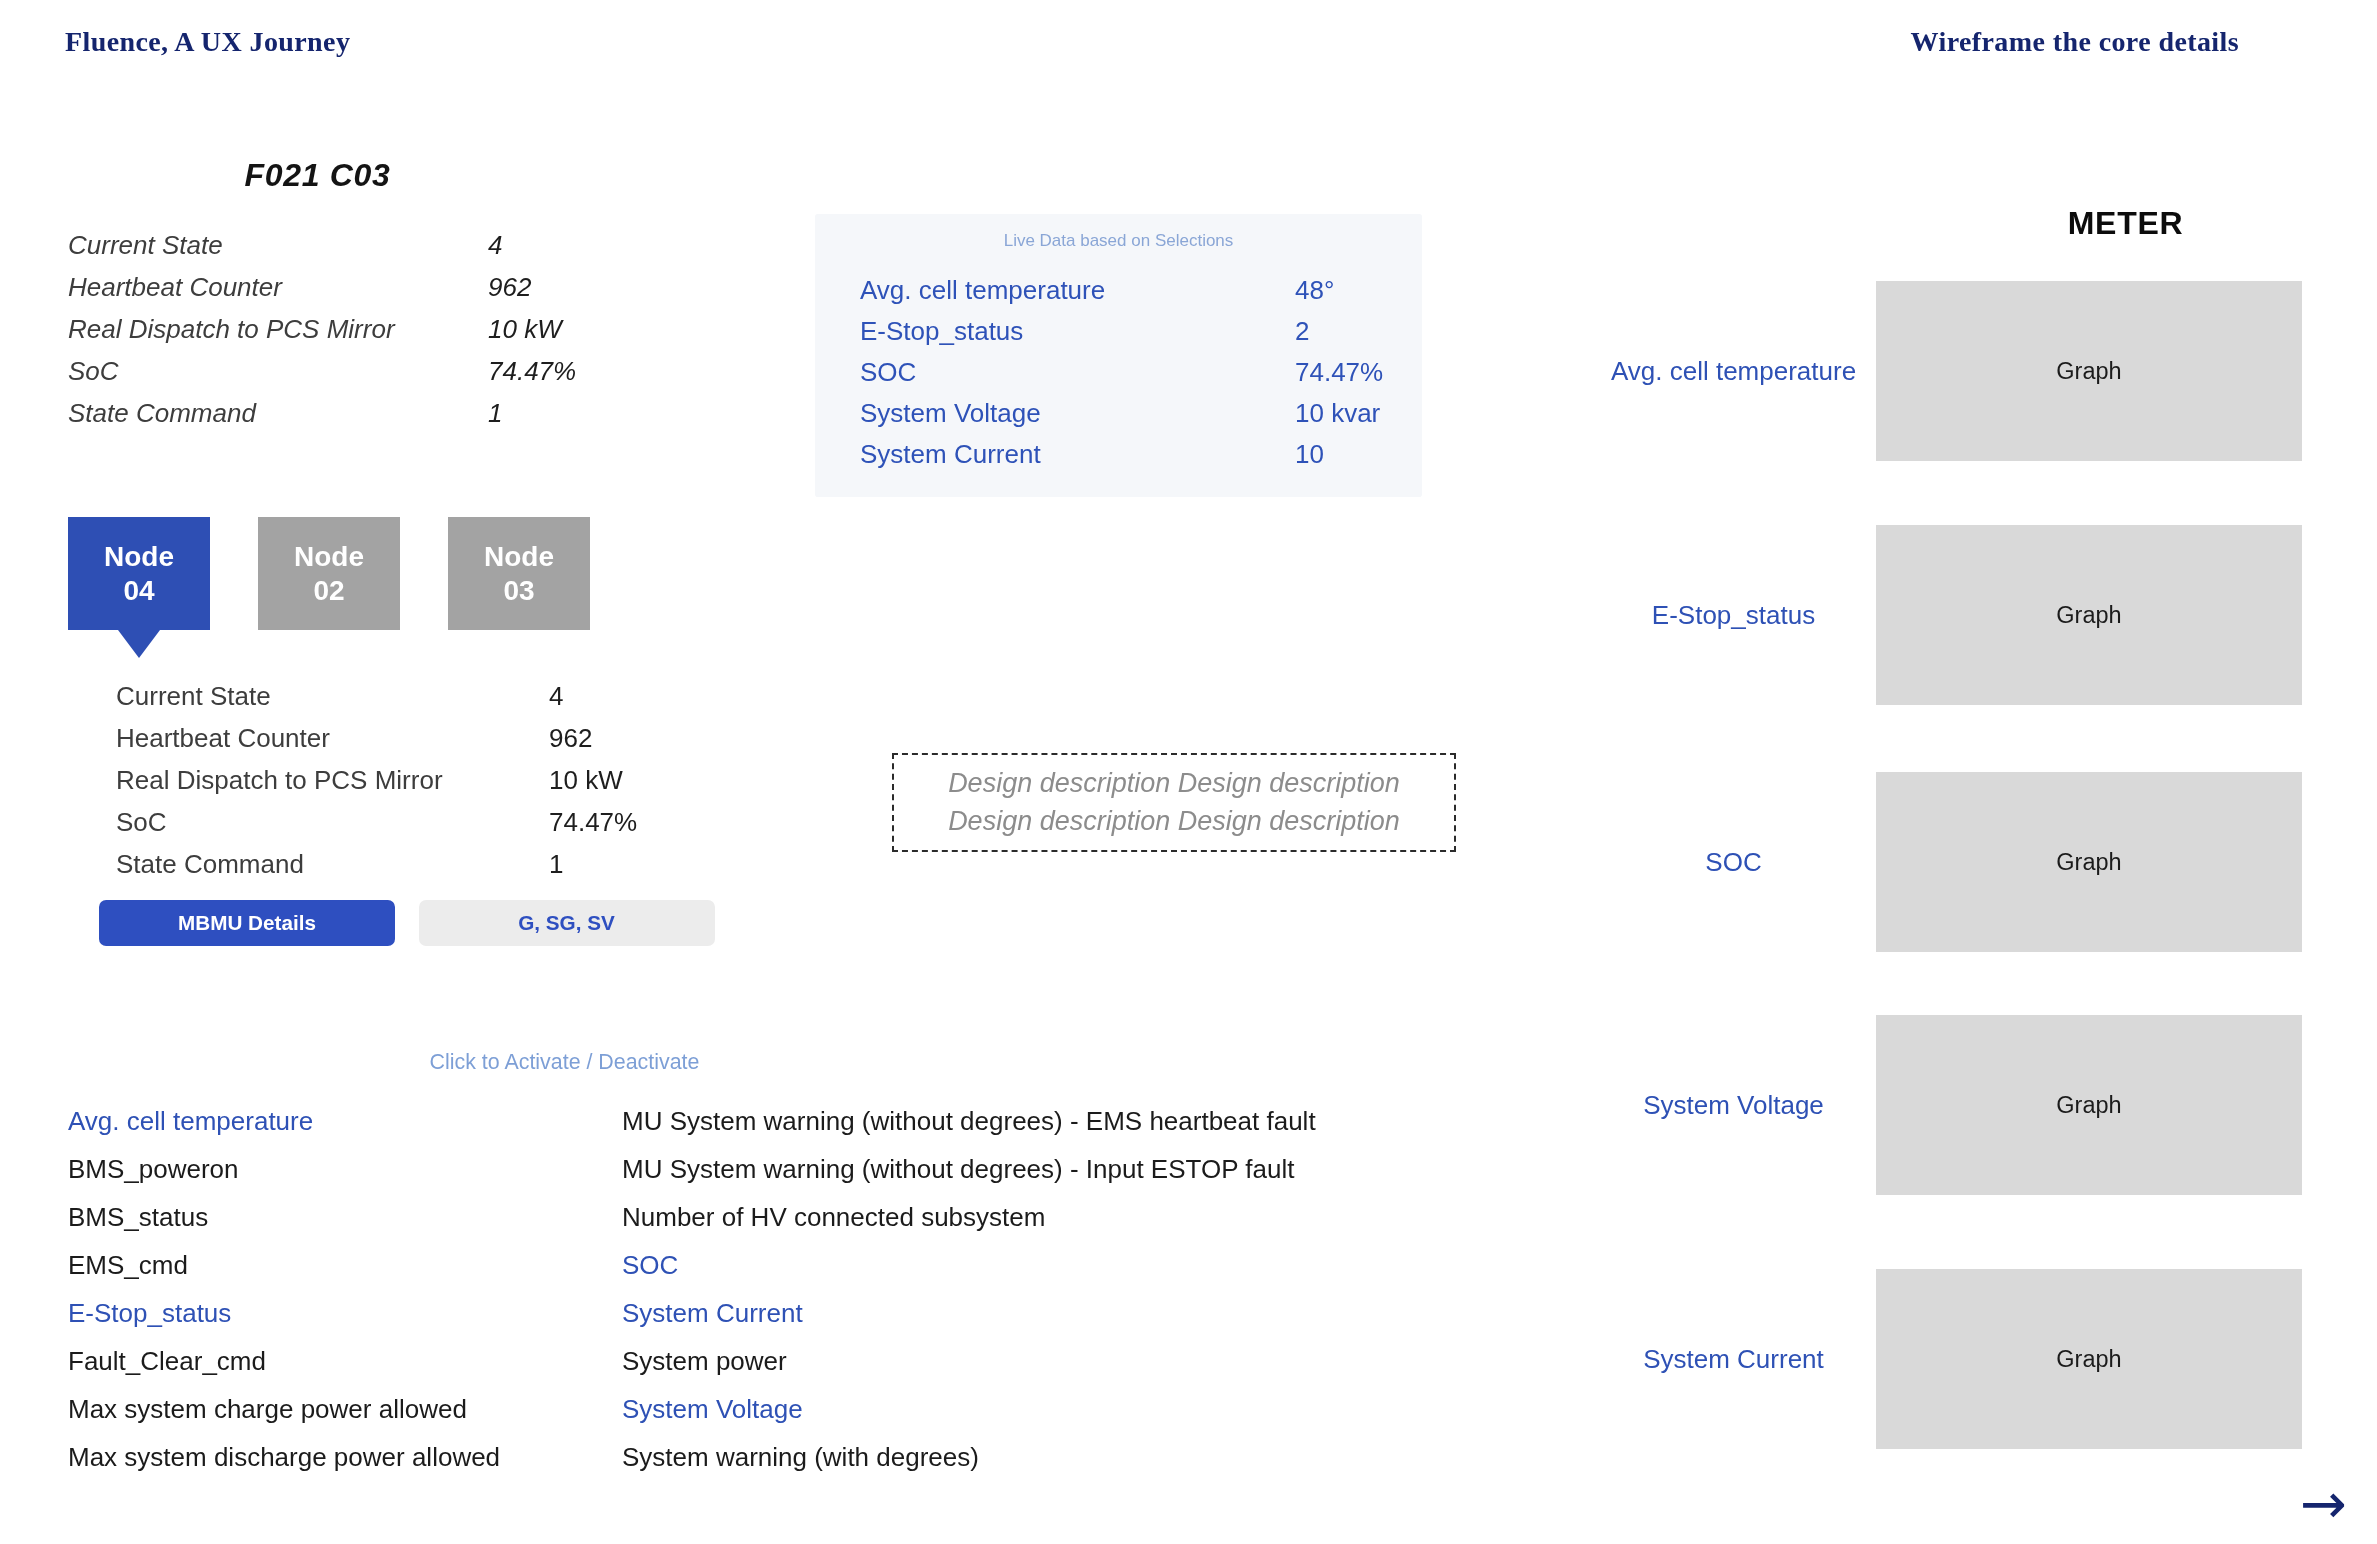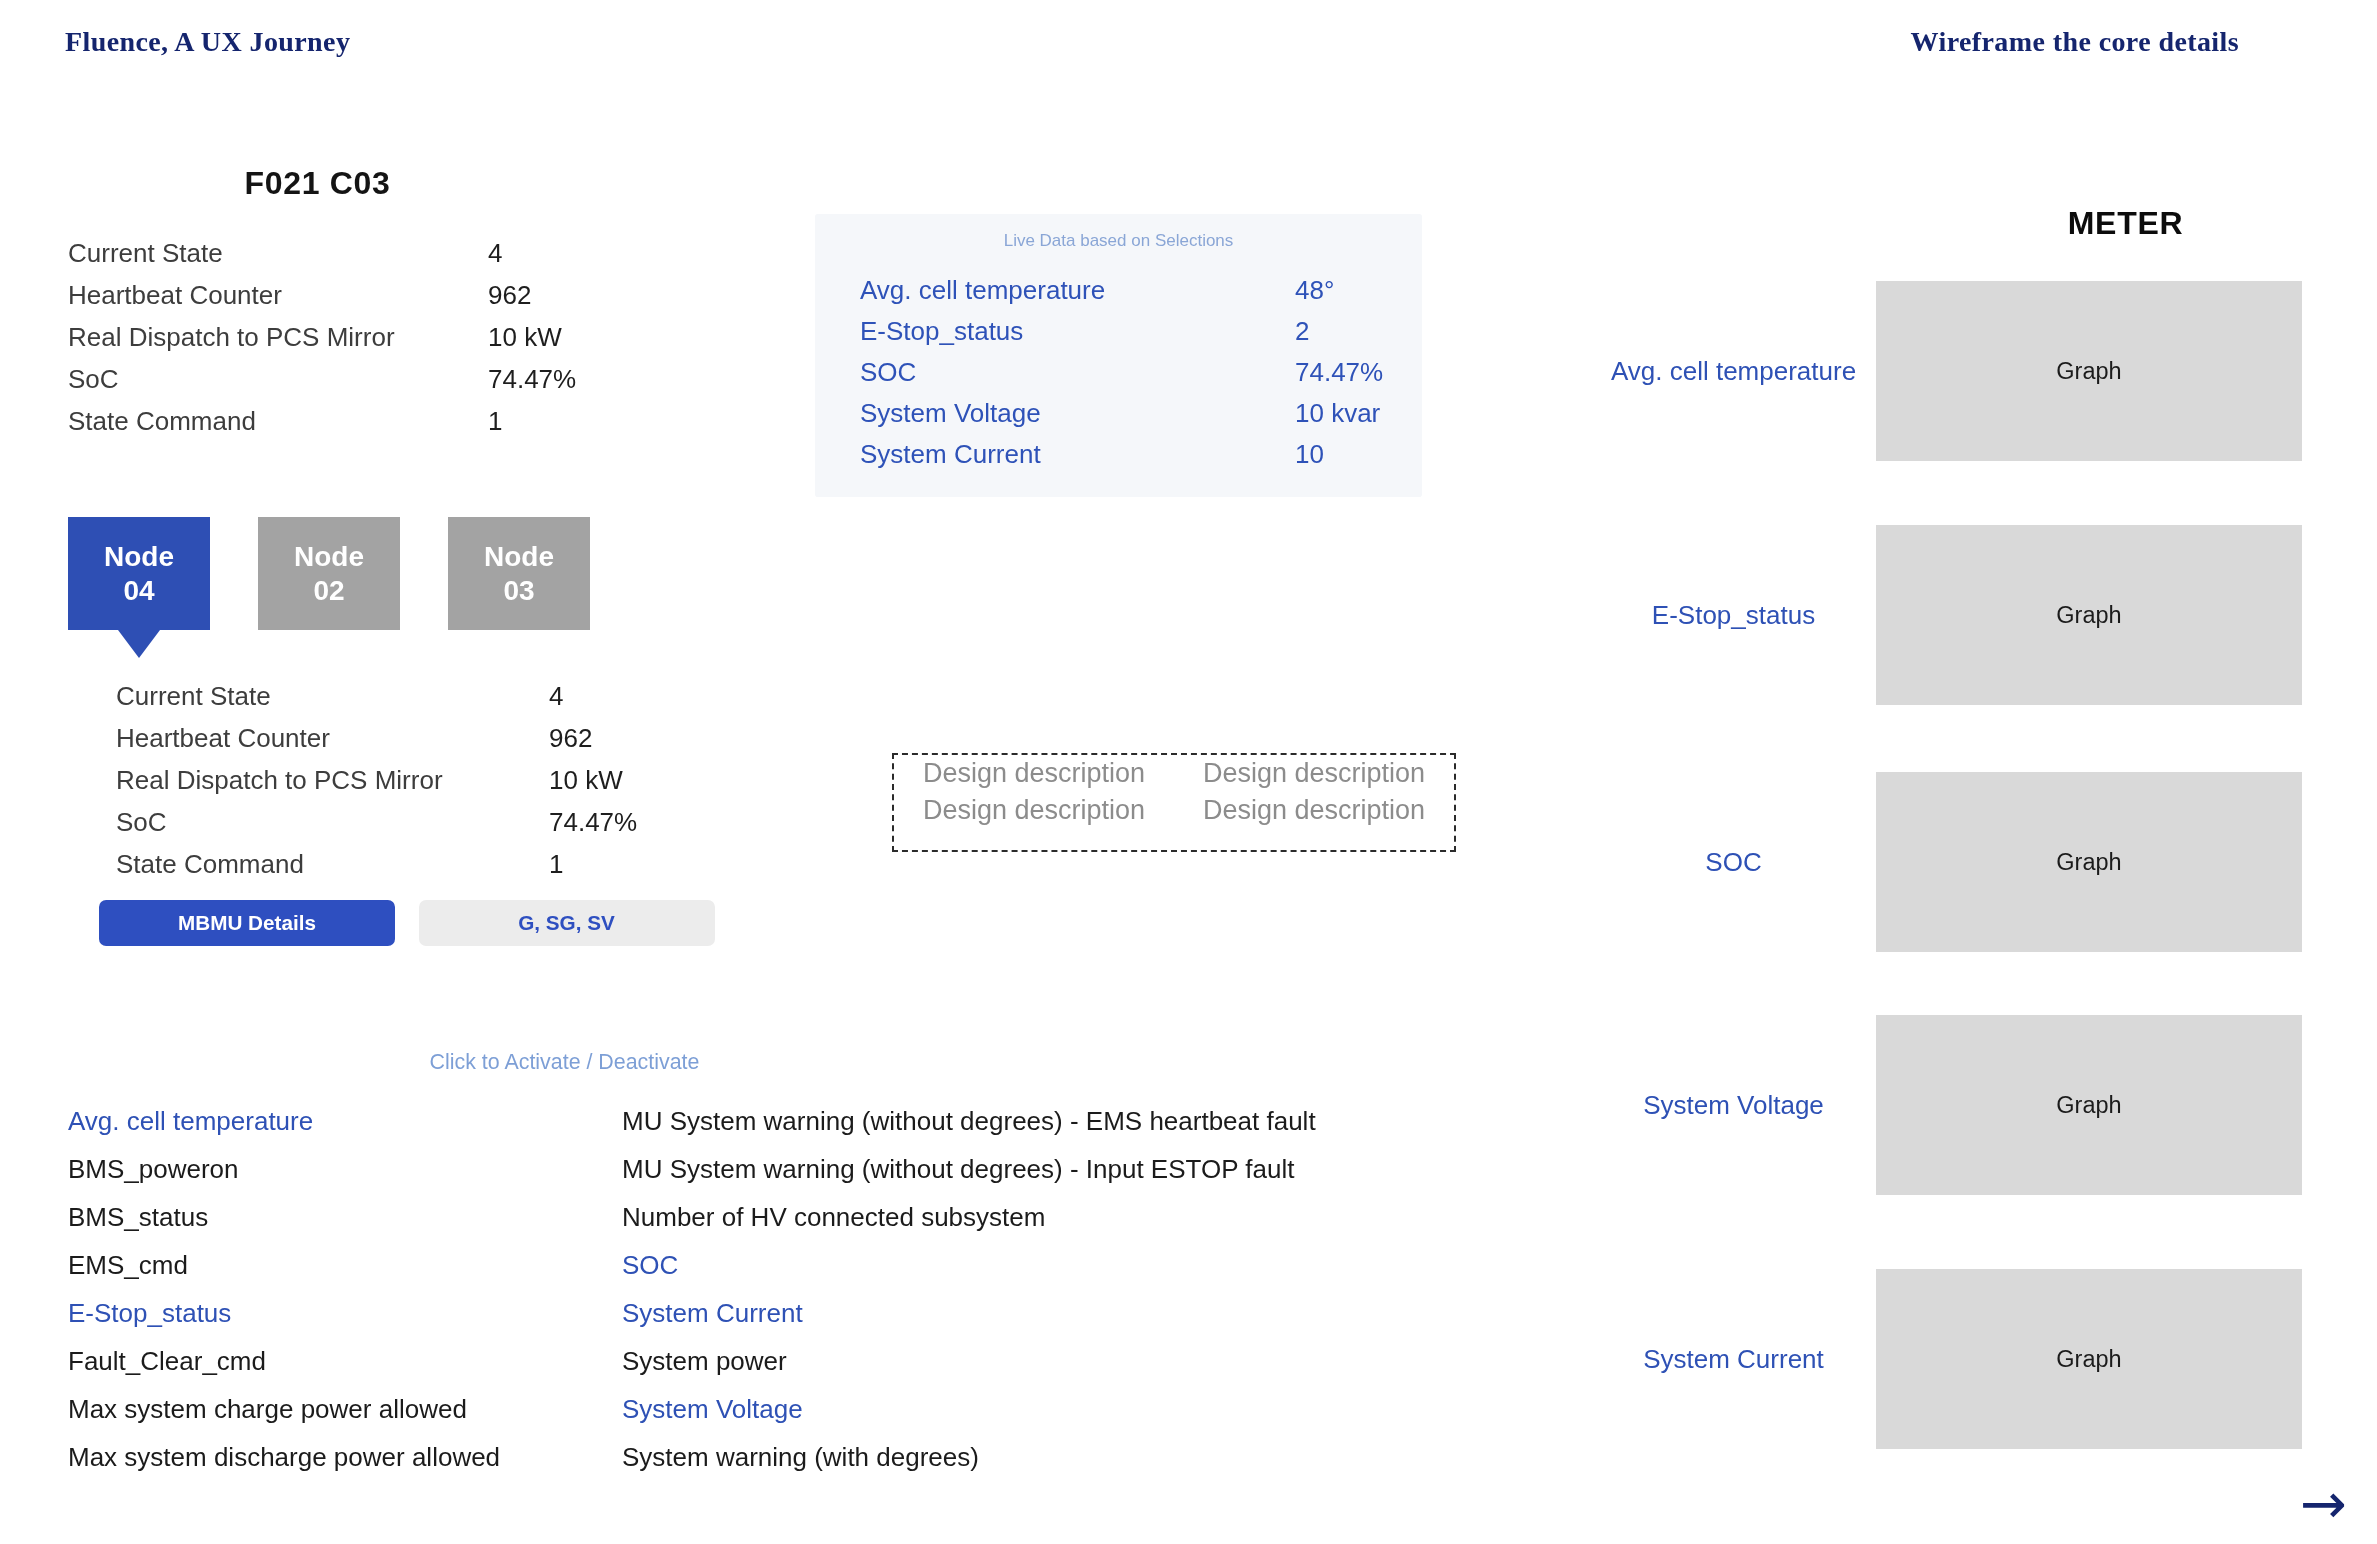--- a/index.html
+++ b/index.html
@@ -19,21 +19,21 @@
     font-weight:bold;
     font-size:28px;
     color:#15256e;
     letter-spacing:0.4px;
     white-space:nowrap;
   }
   .page-title.left{left:65px;top:26px;}
   .page-title.right{right:138px;top:26px;}
 
   
-  .station{position:absolute;left:68px;top:165px;width:541px;}
+  .station{position:absolute;left:68px;top:157px;width:541px;font-style:italic;}
   .station-title{
     width:499px;text-align:center;
     font-size:32px;font-weight:bold;color:#141414;
     letter-spacing:0.7px;margin-bottom:30px;
   }
   .stat-row{display:flex;height:42px;align-items:center;}
   .stat-row .lbl{width:420px;font-size:26px;color:#3d3d3d;}
   .stat-row .val{font-size:26px;color:#1e1e1e;}
 
   
@@ -78,24 +78,25 @@
     font-family:"Liberation Sans", sans-serif;
     font-size:20.7px;font-weight:bold;cursor:pointer;
   }
   .btn.primary{background:#2e4fc0;color:#ffffff;}
   .btn.secondary{background:#ececec;color:#2e4fc0;}
 
   
   .design-note{
     position:absolute;left:892px;top:753px;width:564px;height:99px;
     border:2.1px dashed #2b2b2b;box-sizing:border-box;
-    display:flex;flex-direction:row;justify-content:center;
+    display:flex;flex-direction:column;justify-content:center;
     text-align:center;
     font-size:27px;color:#8c8c8c;line-height:1.38;
     background:#ffffff;
+    font-style:italic;
   }
 
   
   .activate-hint{
     position:absolute;left:0;top:1050px;width:1129px;
     text-align:center;font-size:21.4px;color:#7d9fd6;
   }
   .signals-col{position:absolute;top:1097px;}
   .signals-col.c1{left:68px;width:541px;}
   .signals-col.c2{left:622px;width:784px;}

